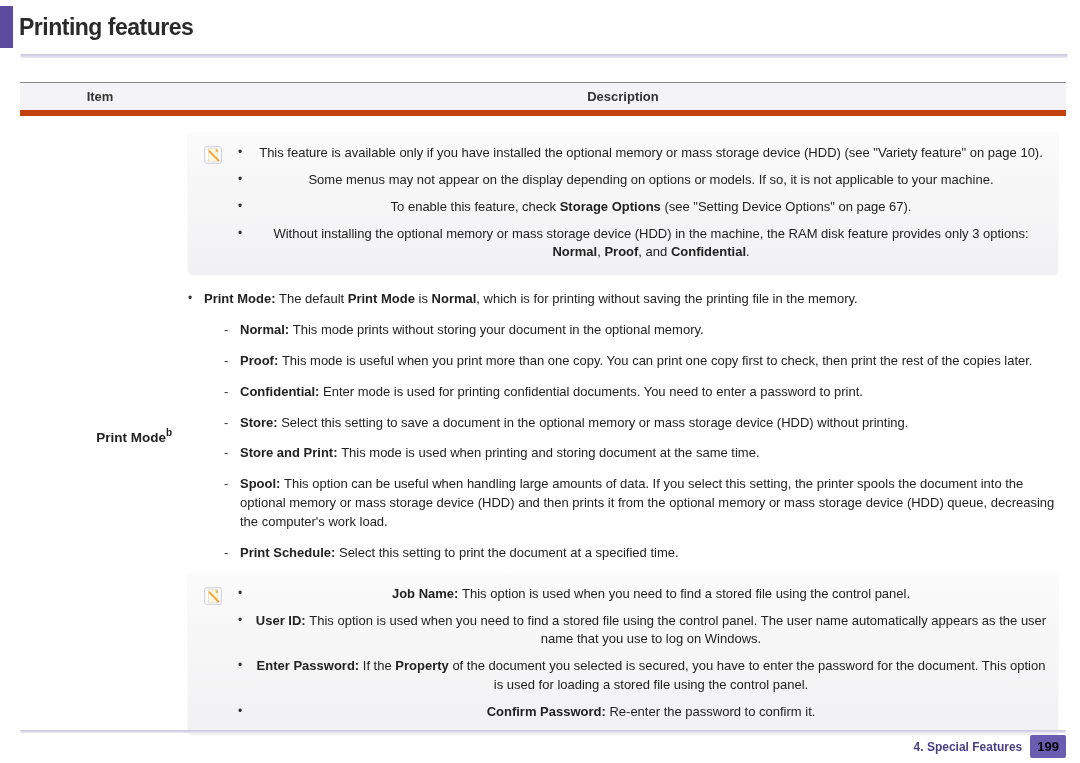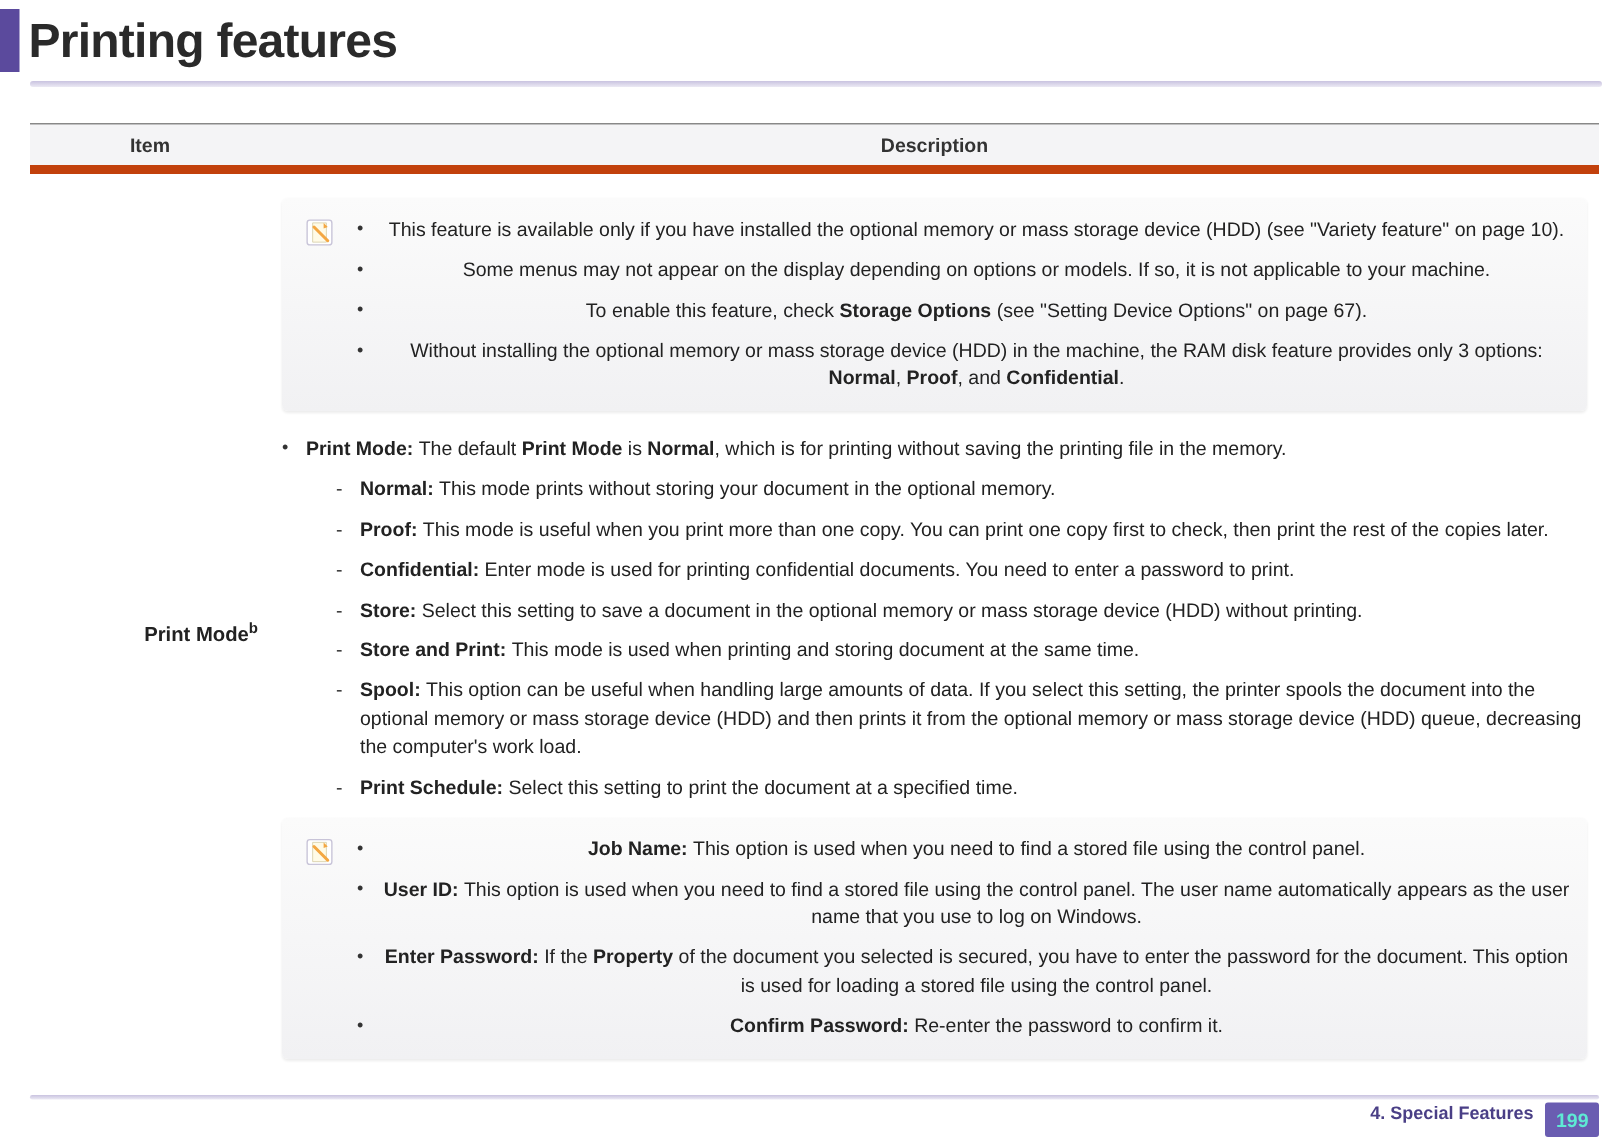--- a/index.html
+++ b/index.html
@@ -18,21 +18,21 @@
     align-items: center;
     padding-top: 6px;
   }
   .title-bar {
     width: 13px;
     height: 42px;
     background: #5b4a9d;
     margin-right: 6px;
   }
   .page-title {
-    font-size: 32px;
+    font-size: 23px;
     font-weight: 700;
     color: #2a2a2a;
     letter-spacing: -0.5px;
   }
   .title-underline {
     height: 4px;
     margin: 6px 12px 0 20px;
     border-radius: 3px;
     background: linear-gradient(to bottom, #c9c3e0 0%, #eceaf4 100%);
   }
@@ -104,20 +104,21 @@
   .sub-list {
     list-style: none;
     padding-left: 20px;
     margin-top: 8px;
   }
   .sub-list li {
     position: relative;
     padding-left: 16px;
     margin-bottom: 8px;
     line-height: 1.45;
+    margin-top: 12px;
   }
   .sub-list li::before {
     content: "-";
     position: absolute;
     left: 0;
     top: 0;
     color: #333;
   }
   .b { font-weight: 700; }
   .footer-rule {
@@ -127,30 +128,31 @@
     bottom: 30px;
     height: 3px;
     border-radius: 2px;
     background: linear-gradient(to bottom, #c9c3e0 0%, #eceaf4 100%);
   }
   .footer {
     position: absolute;
     right: 14px;
     bottom: 5px;
     display: flex;
+    align-items: center;
     gap: 8px;
   }
   .chapter {
     font-size: 12px;
     font-weight: 700;
     color: #4a3f86;
   }
   .page-num {
     background: #6a5db1;
-    color: #5eead4;
+    color: #000000;
     font-weight: 700;
     font-size: 13px;
     padding: 4px 7px;
     border-radius: 2px;
   }
 </style>
 </head>
 <body>
 
 <div class="title-row">

